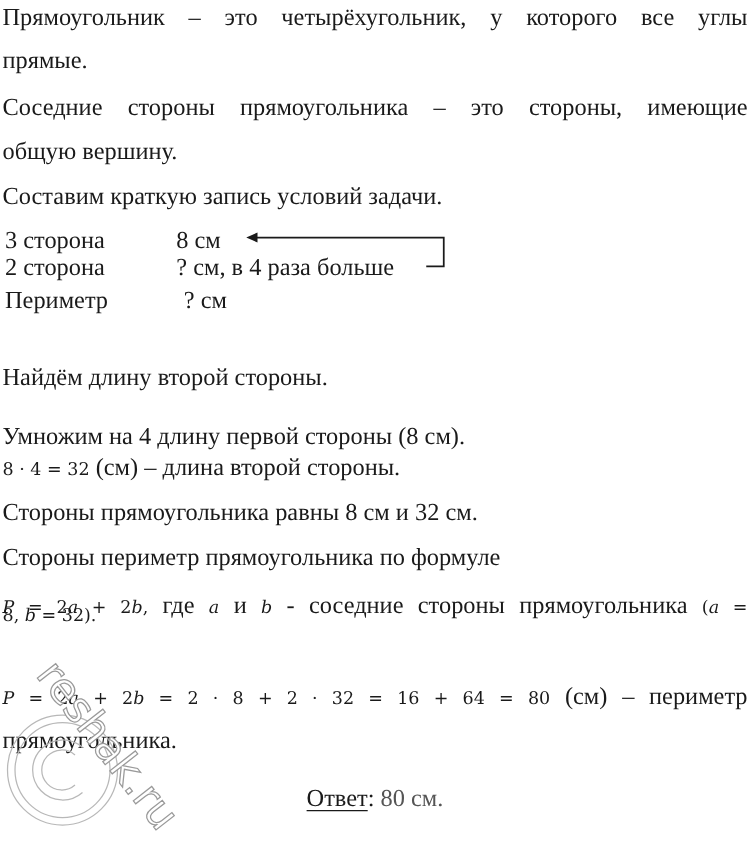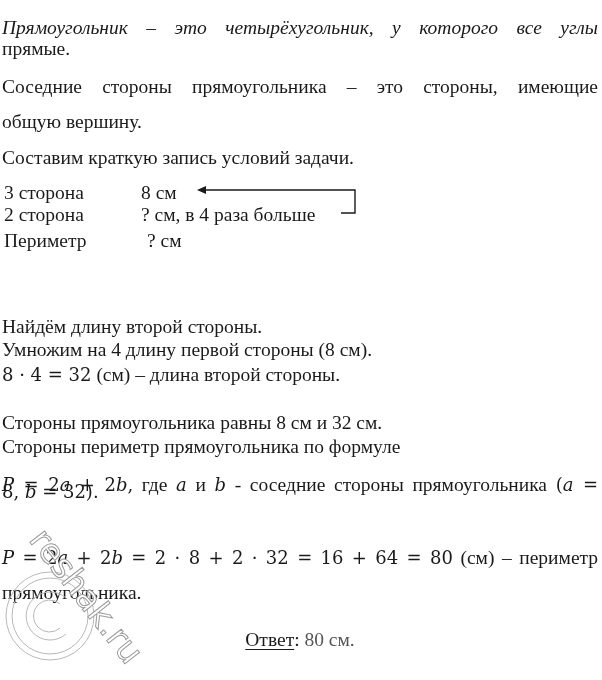--- a/index.html
+++ b/index.html
@@ -8,34 +8,34 @@
     font-family: "Liberation Serif", "DejaVu Serif", serif;
     color: #1a1a1a; font-size: 19.5px;
   }
   .line {
     position: absolute; left: 2px; right: 4px;
     line-height: 24px; white-space: nowrap;
   }
   .justify {
     text-align: justify; text-align-last: justify; white-space: normal;
   }
-  .math { font-family: "DejaVu Serif", "Liberation Serif", serif; font-size: 18px; }
+  .math { font-family: "DejaVu Serif", "Liberation Serif", serif; font-size: 14px; }
   .mi { font-style: italic; }
   .rec-label { position: absolute; left: 2px; }
   .rec-value { position: absolute; left: 139px; text-align: right; }
   .rec-value.p { left: 145px; }
   .answer-label { text-decoration: underline; text-underline-offset: 3px; }
   .gray { color: #555; }
   #watermark { position: absolute; left: 0; top: 490px; width: 200px; height: 190px; pointer-events: none; }
   #arrow { position: absolute; left: 0; top: 0; width: 602px; height: 260px; pointer-events: none; }
 </style>
 </head>
 <body>
 
-<div class="line justify" style="top:16px;font-style:italic;">Прямоугольник – это четырёхугольник, у которого все углы</div>
+<div class="line justify" style="top:3px;">Прямоугольник – это четырёхугольник, у которого все углы</div>
 <div class="line" style="top:37px;">прямые.</div>
 <div class="line justify" style="top:75px;">Соседние стороны прямоугольника – это стороны, имеющие</div>
 <div class="line" style="top:110px;">общую вершину.</div>
 <div class="line" style="top:146px;">Составим краткую запись условий задачи.</div>
 
 <div class="line" style="top:181px;">
   <span class="rec-label">3 сторона</span>
   <span class="rec-value">8 см</span>
 </div>
 <div class="line" style="top:203px;">
@@ -45,26 +45,26 @@
 <div class="line" style="top:229px;">
   <span class="rec-label">Периметр</span>
   <span class="rec-value p">? см</span>
 </div>
 
 <svg id="arrow" viewBox="0 0 602 260">
   <polyline points="341,213 355,213 355,190 204,190" fill="none" stroke="#1a1a1a" stroke-width="1.4"></polyline>
   <polygon points="197,190 206,186 206,194" fill="#1a1a1a"></polygon>
 </svg>
 
-<div class="line" style="top:291px;margin-top:24px;">Найдём длину второй стороны.</div>
+<div class="line" style="top:291px;">Найдём длину второй стороны.</div>
 <div class="line" style="top:338px;">Умножим на 4 длину первой стороны (8 см).</div>
 <div class="line" style="top:363px;">
   <span class="math">8 · 4 = 32</span><span> (см) – длина второй стороны.</span>
 </div>
-<div class="line" style="top:411px;">Стороны прямоугольника равны 8 см и 32 см.</div>
+<div class="line" style="top:399px;">Стороны прямоугольника равны 8 см и 32 см.</div>
 <div class="line" style="top:435px;">Стороны периметр прямоугольника по формуле</div>
 
 <div class="line justify" style="top:473px;">
   <span class="math"><span class="mi">P</span><span> = 2</span><span class="mi">a</span><span> + 2</span><span class="mi">b</span><span>,</span></span>
   <span>где</span>
   <span class="math mi">a</span>
   <span>и</span>
   <span class="math mi">b</span>
   <span>- соседние стороны прямоугольника</span>
   <span class="math"><span>(</span><span class="mi">a</span><span> =</span></span>

